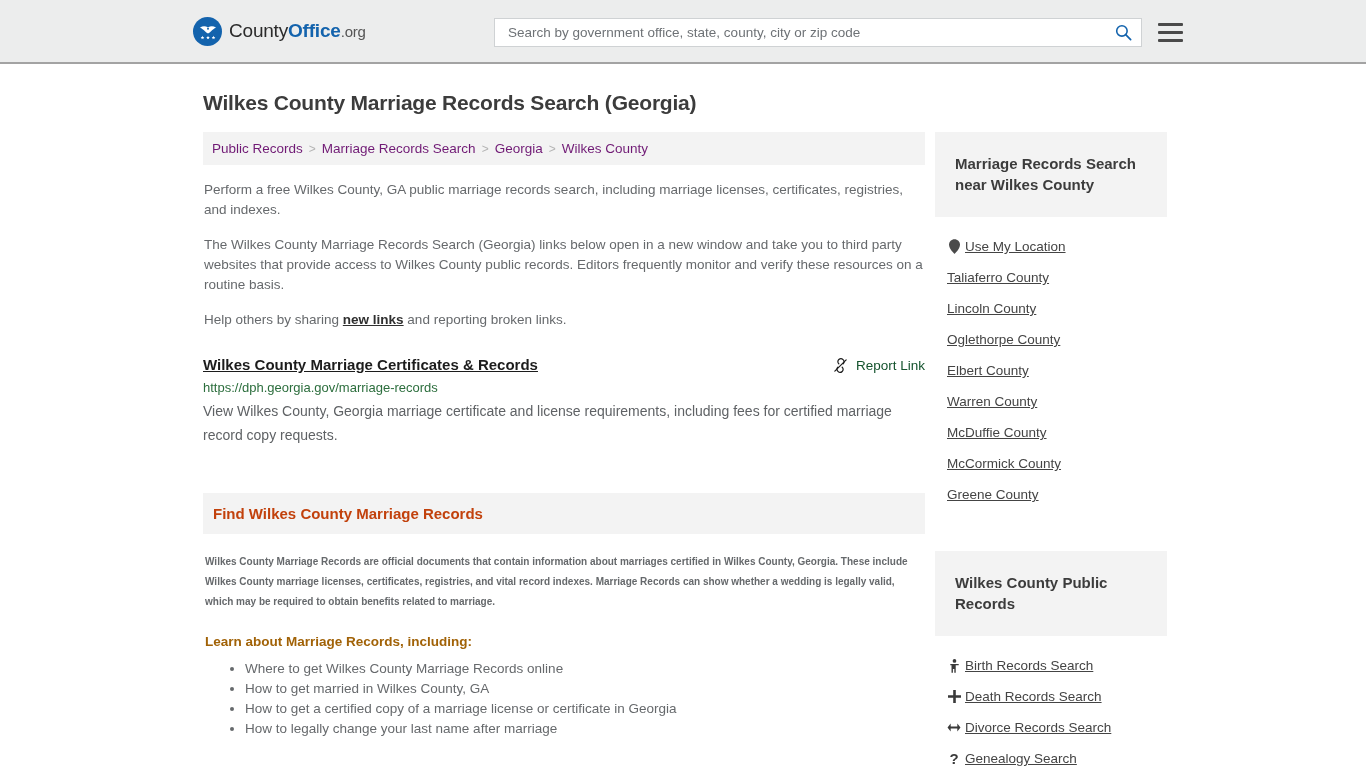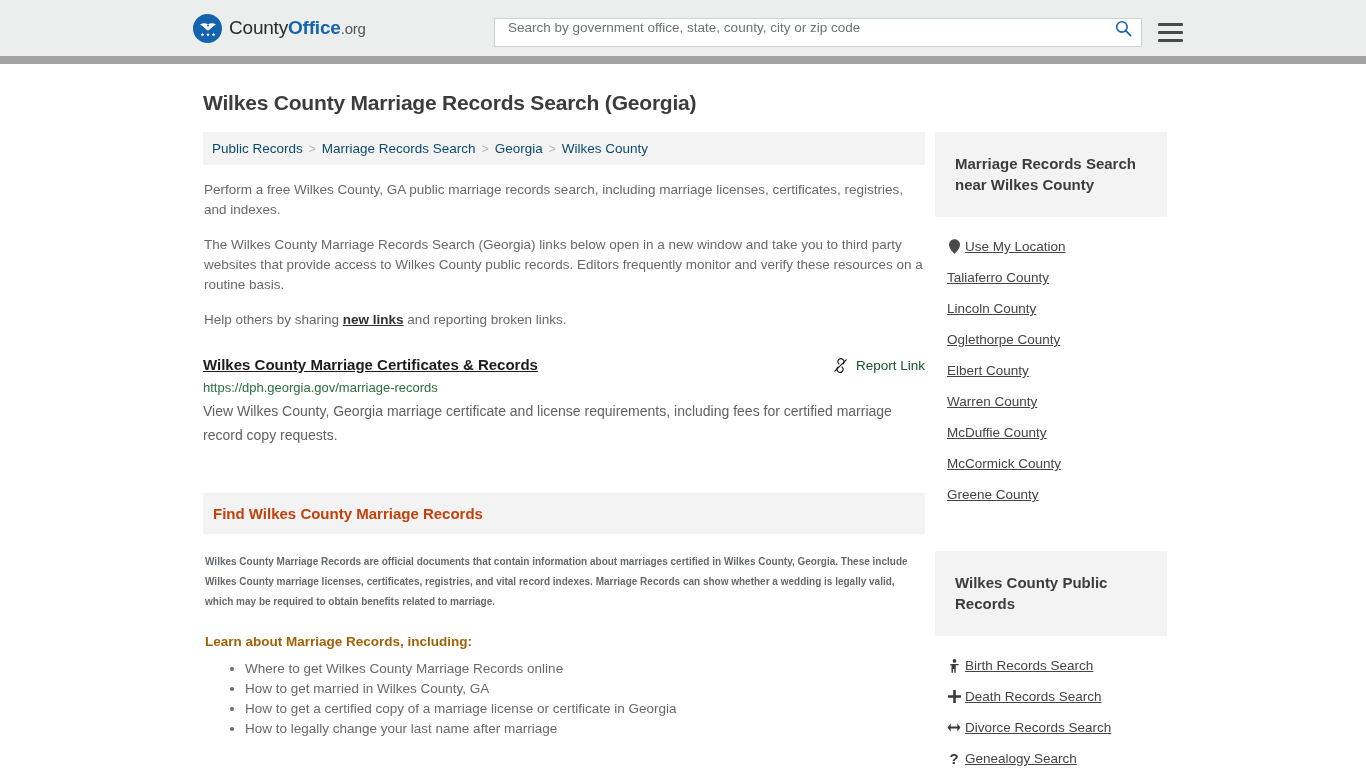--- a/index.html
+++ b/index.html
@@ -8,21 +8,21 @@
     width: 1366px; height: 768px;
     background: #ffffff;
     font-family: "Liberation Sans", sans-serif;
     overflow: hidden;
   }
 
   
   .site-header {
     height: 64px;
     background: #eceded;
-    border-bottom: 8px solid #a3a3a3;
+    border-bottom: 2px solid #a3a3a3;
     display: flex;
     align-items: center;
     position: relative;
   }
   .logo-wrap {
     display: flex;
     align-items: center;
     margin-left: 193px;
     gap: 7px;
     text-decoration: none;
@@ -53,21 +53,21 @@
     top: 18px;
     display: flex;
     align-items: center;
   }
   .search-box {
     width: 648px;
     height: 29px;
     background: #fff;
     border: 1px solid #cfd2d4;
     display: flex;
-    align-items: flex-start;
+    align-items: center;
     padding: 0 8px 0 11px;
   }
   .search-box input {
     flex: 1;
     border: none;
     outline: none;
     font-family: "Liberation Sans", sans-serif;
     font-size: 13.5px;
     color: #444;
     background: transparent;
@@ -119,21 +119,21 @@
     background: #f3f3f3;
     padding: 9px 9px 9px 9px;
     font-size: 13.5px;
     color: #6b6b6b;
     display: flex;
     align-items: center;
     gap: 6px;
     flex-wrap: wrap;
   }
   .breadcrumb a {
-    color: #0c4a6e;
+    color: #701a75;
     text-decoration: none;
   }
   .breadcrumb .sep { color: #b4b4b4; font-size: 12px; }
 
   
   .para {
     font-size: 13.5px;
     line-height: 20px;
     color: #66696c;
     margin: 15px 0 0 1px;

